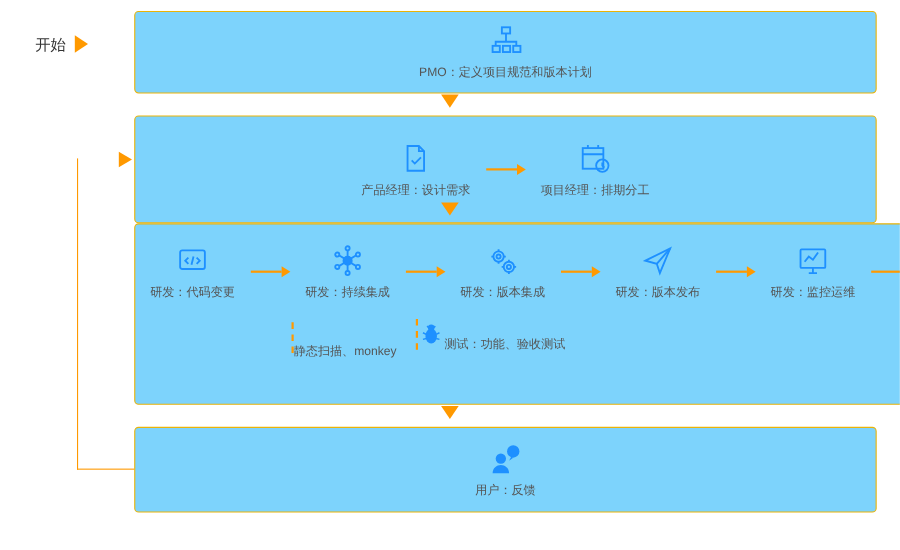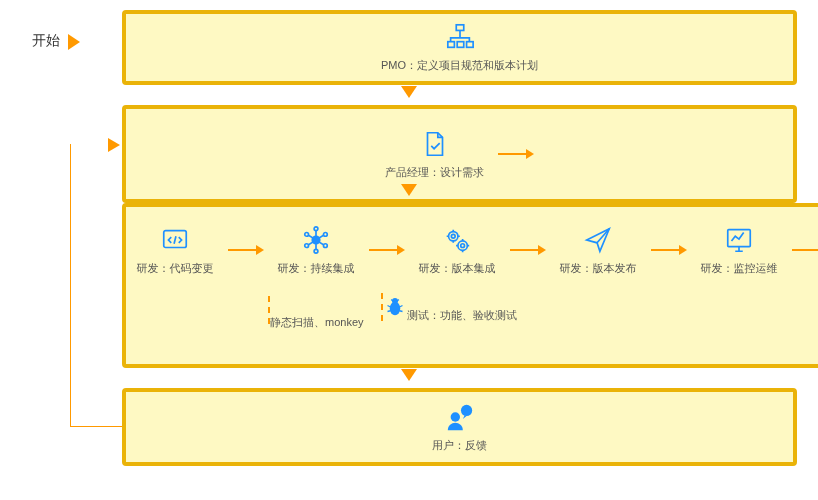--- a/index.html
+++ b/index.html
@@ -1,21 +1,21 @@
 <!DOCTYPE html>
 <html><head>
 <meta charset="utf-8">
 <style>
 *{margin:0;padding:0;box-sizing:border-box}
 body{font-family:"Microsoft YaHei",sans-serif;background:#fff;width:818px;height:500px;position:relative;overflow:hidden}
-.start-label{position:absolute;left:32px;top:32px;display:flex;align-items:flex-end;gap:8px}
+.start-label{position:absolute;left:32px;top:32px;display:flex;align-items:flex-start;gap:8px}
 .start-label span{font-size:14px;color:#333;font-weight:500}
 .tri-right{width:0;height:0;border-top:8px solid transparent;border-bottom:8px solid transparent;border-left:12px solid #f90}
 .tri-down{width:0;height:0;border-left:8px solid transparent;border-right:8px solid transparent;border-top:12px solid #f90;margin:0 auto}
-.box{position:absolute;border:4px solid #eab308;border-radius:4px;background:#fef9c3}
+.box{position:absolute;border:1px solid #eab308;border-radius:4px;background:#7dd3fc}
 .box1{left:122px;top:10px;width:675px;height:75px}
 .box2{left:122px;top:105px;width:675px;height:98px}
 .box3{left:122px;top:203px;width:800px;height:165px}
 .box4{left:122px;top:388px;width:675px;height:78px}
 .node{display:flex;flex-direction:column;align-items:center;gap:6px}
 .node-label{font-size:11px;color:#555;white-space:nowrap}
 .icon{width:30px;height:30px;display:flex;align-items:center;justify-content:center}
 .icon svg{width:100%;height:100%}
 .arrow-h{display:flex;align-items:center}
 .arrow-h-line{width:28px;height:1.5px;background:#f90}
@@ -64,20 +64,31 @@
             <path d="M19 4v5h5"></path>
             <path d="M12 18l3 3 6-6" stroke="#1e90ff"></path>
           </svg>
       </div>
       <div class="node-label">产品经理：设计需求</div>
     </div>
     <div class="arrow-h">
         <div class="arrow-h-line"></div>
         <div class="arrow-h-tip"></div>
       </div>
+    <div class="node">
+      <div class="icon">
+        <svg viewBox="0 0 32 32" fill="none" stroke="#1e90ff" stroke-width="1.8">
+            <rect x="4" y="6" width="20" height="20"></rect>
+            <path d="M4 12h20M9 3v4M19 3v4"></path>
+            <circle cx="23" cy="23" r="6"></circle>
+            <path d="M23 20v3l2 2"></path>
+          </svg>
+      </div>
+      <div class="node-label">项目经理：排期分工</div>
+    </div>
   </div>
 </div>
 <div class="down-connector" style="top:184px">
     <div class="tri-down"></div>
   </div>
 
 <div class="box box3">
   <div class="row row-top" style="height:78px">
     <div class="node">
       <div class="icon">

